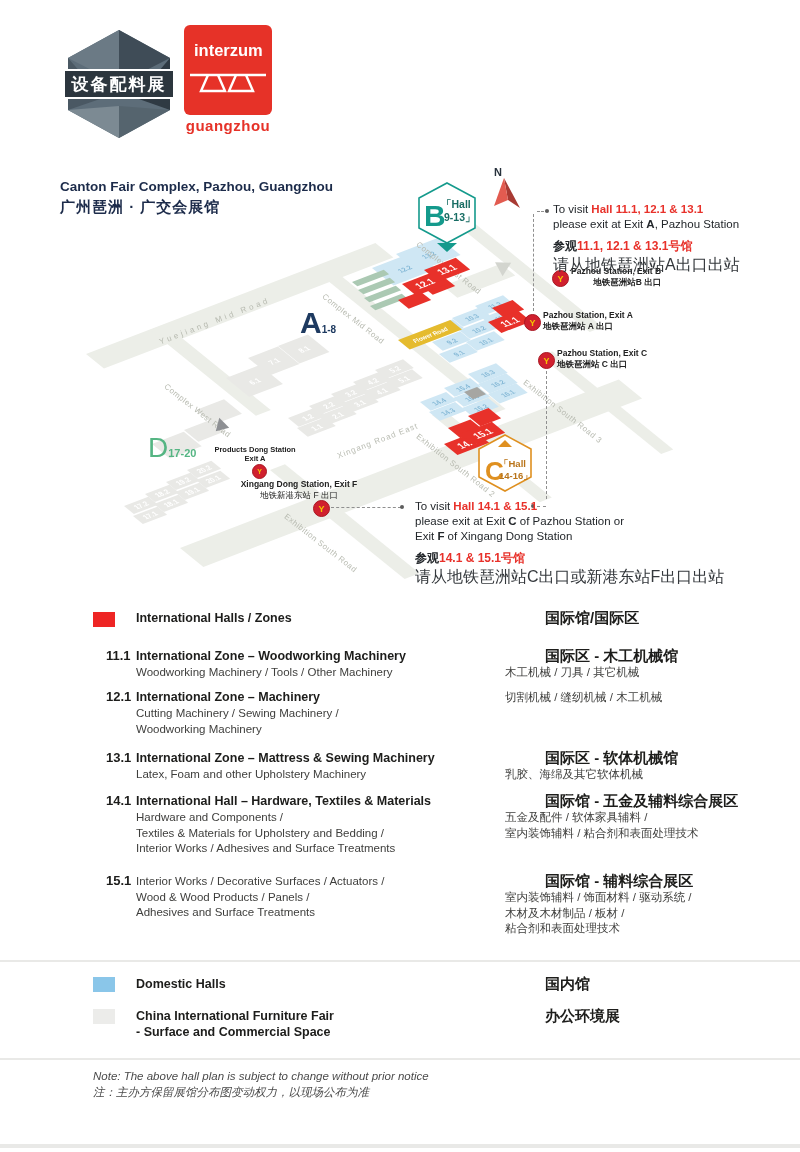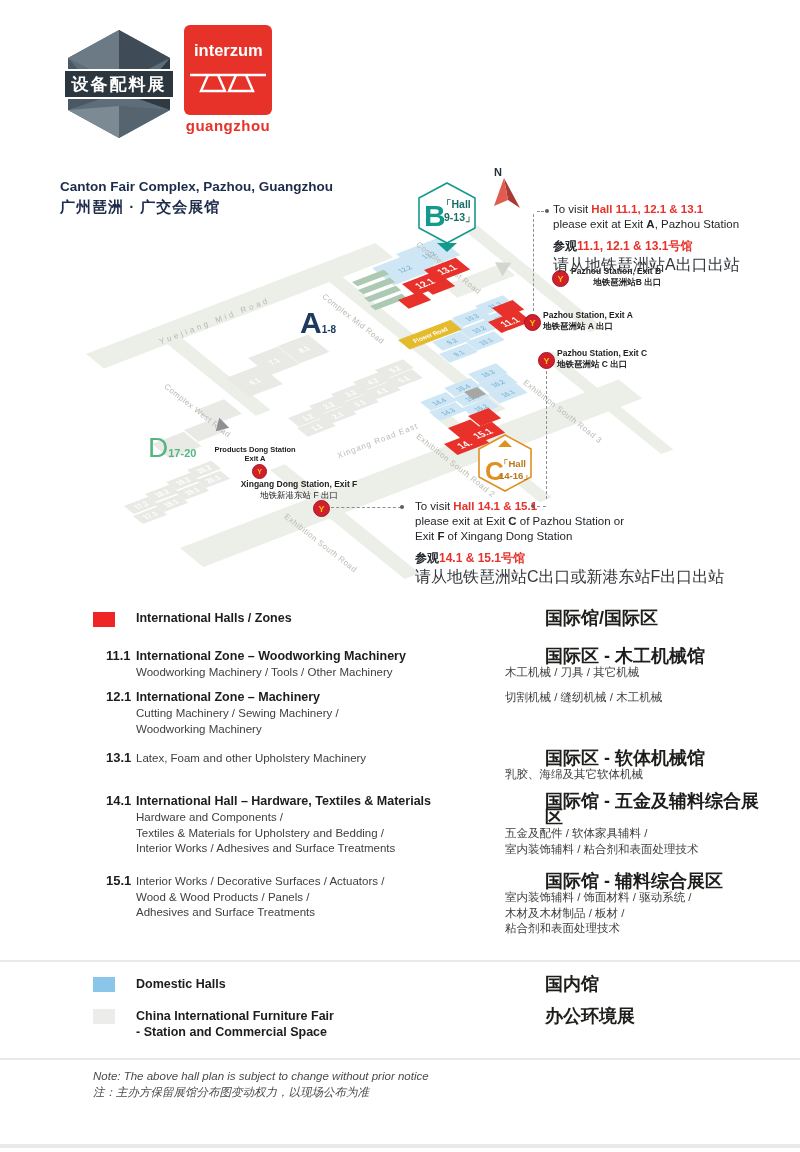--- a/index.html
+++ b/index.html
@@ -49,21 +49,21 @@
   .an .cns{font-size:16px;color:#34383c;margin-top:0;}
   .tri{position:absolute;width:0;height:0;z-index:2;}
   
   .lg-row{position:absolute;left:0;width:800px;}
   .lg-mark{position:absolute;left:93px;width:22px;height:15px;}
   .lg-no{position:absolute;left:106px;width:30px;font-weight:bold;font-size:13px;color:#1d1d1b;}
   .lg-en{position:absolute;left:136px;width:360px;}
   .lg-cn{position:absolute;left:505px;width:270px;}
   .lg-t{font-weight:bold;font-size:12.5px;color:#1d1d1b;line-height:16px;}
   .lg-s{font-size:11.5px;color:#3e3e3c;line-height:15.5px;white-space:pre-line;margin-top:1px;}
-  .lg-cn .lg-t{font-size:18px;padding-left:40px;}
+  .lg-cn .lg-t{font-size:15px;padding-left:40px;}
   .divider{position:absolute;left:0;width:800px;background:#e9e9e7;}
   .note-en{font-style:italic;font-size:11.5px;color:#4a4a4a;line-height:16px;}
   .note-cn{font-style:italic;font-size:11.5px;color:#4a4a4a;line-height:16px;}
 </style>
 </head>
 <body>
 
 <div id="app">
 
   <div class="abs" style="left:0;top:0;width:800px;height:1152px;" id="map-layer">
@@ -280,20 +280,21 @@
 Woodworking Machinery</div>
       </div>
     <div class="lg-cn">
         <div class="lg-s">切割机械 / 缝纫机械 / 木工机械</div>
       </div>
   </div>
 
   <div class="lg-row" style="top:750px;">
     <div class="lg-no">13.1</div>
     <div class="lg-en">
+        <div class="lg-t">International Zone – Mattress &amp; Sewing Machinery</div>
         <div class="lg-s">Latex, Foam and other Upholstery Machinery</div>
       </div>
     <div class="lg-cn">
         <div class="lg-t">国际区 - 软体机械馆</div>
         <div class="lg-s">乳胶、海绵及其它软体机械</div>
       </div>
   </div>
 
   <div class="lg-row" style="top:793px;">
     <div class="lg-no">14.1</div>
@@ -334,21 +335,21 @@
       </div>
     <div class="lg-cn">
         <div class="lg-t">国内馆</div>
       </div>
   </div>
 
   <div class="lg-row" style="top:1008px;">
     <div class="lg-mark" style="background:#ececea;top:1px;"></div>
     <div class="lg-en">
         <div class="lg-t" style="white-space:pre-line;">China International Furniture Fair
-- Station and Commercial Space</div>
+- Surface and Commercial Space</div>
       </div>
     <div class="lg-cn">
         <div class="lg-t">办公环境展</div>
       </div>
   </div>
 
   <div class="divider" style="top:1058px;height:2px;"></div>
 
   <div class="lg-row" style="top:1068px;">
     <div class="abs" style="left:93px;width:640px;">

